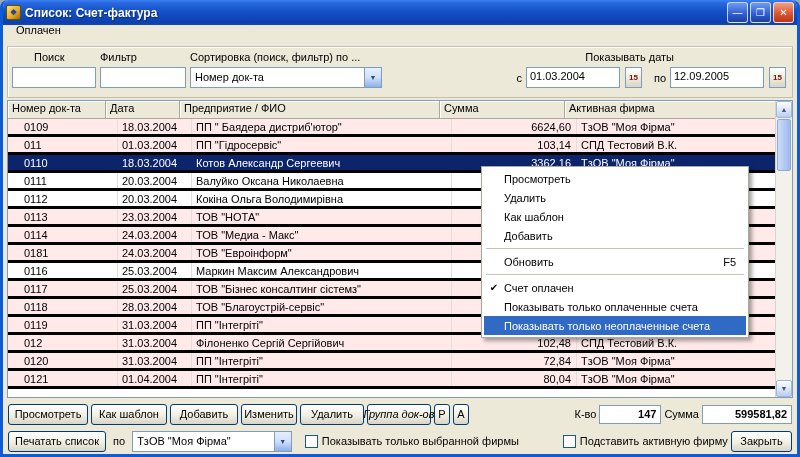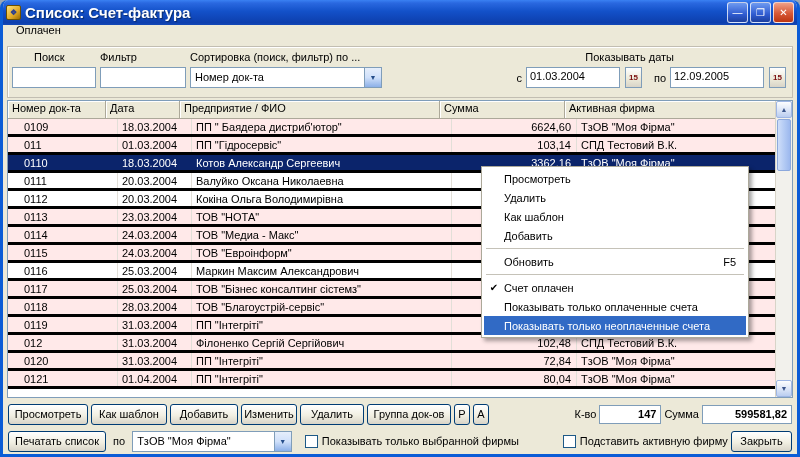--- a/index.html
+++ b/index.html
@@ -13,21 +13,21 @@
   
   .titlebar{
     position:absolute;left:-3px;right:-3px;top:0;height:25px;
     background:linear-gradient(180deg,#3a81f3 0%,#2a68e0 12%,#1351c9 45%,#0d3fae 90%,#1348b8 100%);
     border-radius:7px 7px 0 0;display:flex;align-items:center;padding:0 6px;
   }
   .title-icon{width:15px;height:15px;margin-right:4px;border-radius:2px;
     background:linear-gradient(135deg,#ffe27a,#e0a826 60%,#9c6d00);
     border:1px solid #6b4f00;display:flex;align-items:center;justify-content:center;
     color:#2b3f8f;font-size:8px;font-weight:bold;}
-  .title-text{flex:1;color:#fff;font-weight:bold;font-size:15px;text-shadow:1px 1px 1px #0a2a66;white-space:nowrap;}
+  .title-text{flex:1;color:#fff;font-weight:bold;font-size:12px;text-shadow:1px 1px 1px #0a2a66;white-space:nowrap;}
   .tbtns{display:flex;gap:2px;}
   .tbtn{width:21px;height:21px;border-radius:3px;border:1px solid rgba(255,255,255,.75);
     display:flex;align-items:center;justify-content:center;color:#fff;font-size:10px;line-height:1;
     background:linear-gradient(180deg,#6e9af0,#2f5bd0 60%,#1c3f9e);cursor:default;}
   .tbtn.close{background:linear-gradient(180deg,#f1a088,#d75836 55%,#bc3511);}
   
   .menubar{position:absolute;left:0;right:0;top:22px;height:20px;display:flex;align-items:flex-start;padding-left:6px;}
   .menu-item{padding:2px 7px;}
   
   .filter-panel{position:absolute;left:4px;right:4px;top:46px;height:52px;
@@ -191,21 +191,21 @@
             <div class="tcell c-firm"></div>
           </div>
           <div class="trow pink">
             <div class="tcell c-num">0114</div>
             <div class="tcell c-date">24.03.2004</div>
             <div class="tcell c-name">ТОВ "Медиа - Макс"</div>
             <div class="tcell c-sum"></div>
             <div class="tcell c-firm"></div>
           </div>
           <div class="trow pink">
-            <div class="tcell c-num">0115</div>
+            <div class="tcell c-num">0181</div>
             <div class="tcell c-date">24.03.2004</div>
             <div class="tcell c-name">ТОВ "Евроінформ"</div>
             <div class="tcell c-sum"></div>
             <div class="tcell c-firm"></div>
           </div>
           <div class="trow">
             <div class="tcell c-num">0116</div>
             <div class="tcell c-date">25.03.2004</div>
             <div class="tcell c-name">Маркин Максим Александрович</div>
             <div class="tcell c-sum"></div>
@@ -309,21 +309,21 @@
       </div>
     </div>
 
   <div class="footer">
     <div class="frow frow1">
       <div class="xpbtn" style="width:80px;">Просмотреть</div>
       <div class="xpbtn" style="width:76px;">Как шаблон</div>
       <div class="xpbtn" style="width:68px;">Добавить</div>
       <div class="xpbtn" style="width:56px;">Изменить</div>
       <div class="xpbtn" style="width:64px;">Удалить</div>
-      <div class="xpbtn" style="width:84px;">Группа док-ов</div>
+      <div class="xpbtn" style="width:64px;font-style:italic;">Группа док-ов</div>
       <div class="xpbtn w-sm">Р</div>
       <div class="xpbtn w-sm">А</div>
       <span class="spacer">К-во</span>
       <span class="valbox cnt">147</span>
       <span>Сумма</span>
       <span class="valbox sum">599581,82</span>
     </div>
     <div class="frow frow2">
       <div class="xpbtn" style="width:102px;">Печатать список</div>
       <span style="margin:0 4px;">по</span>

